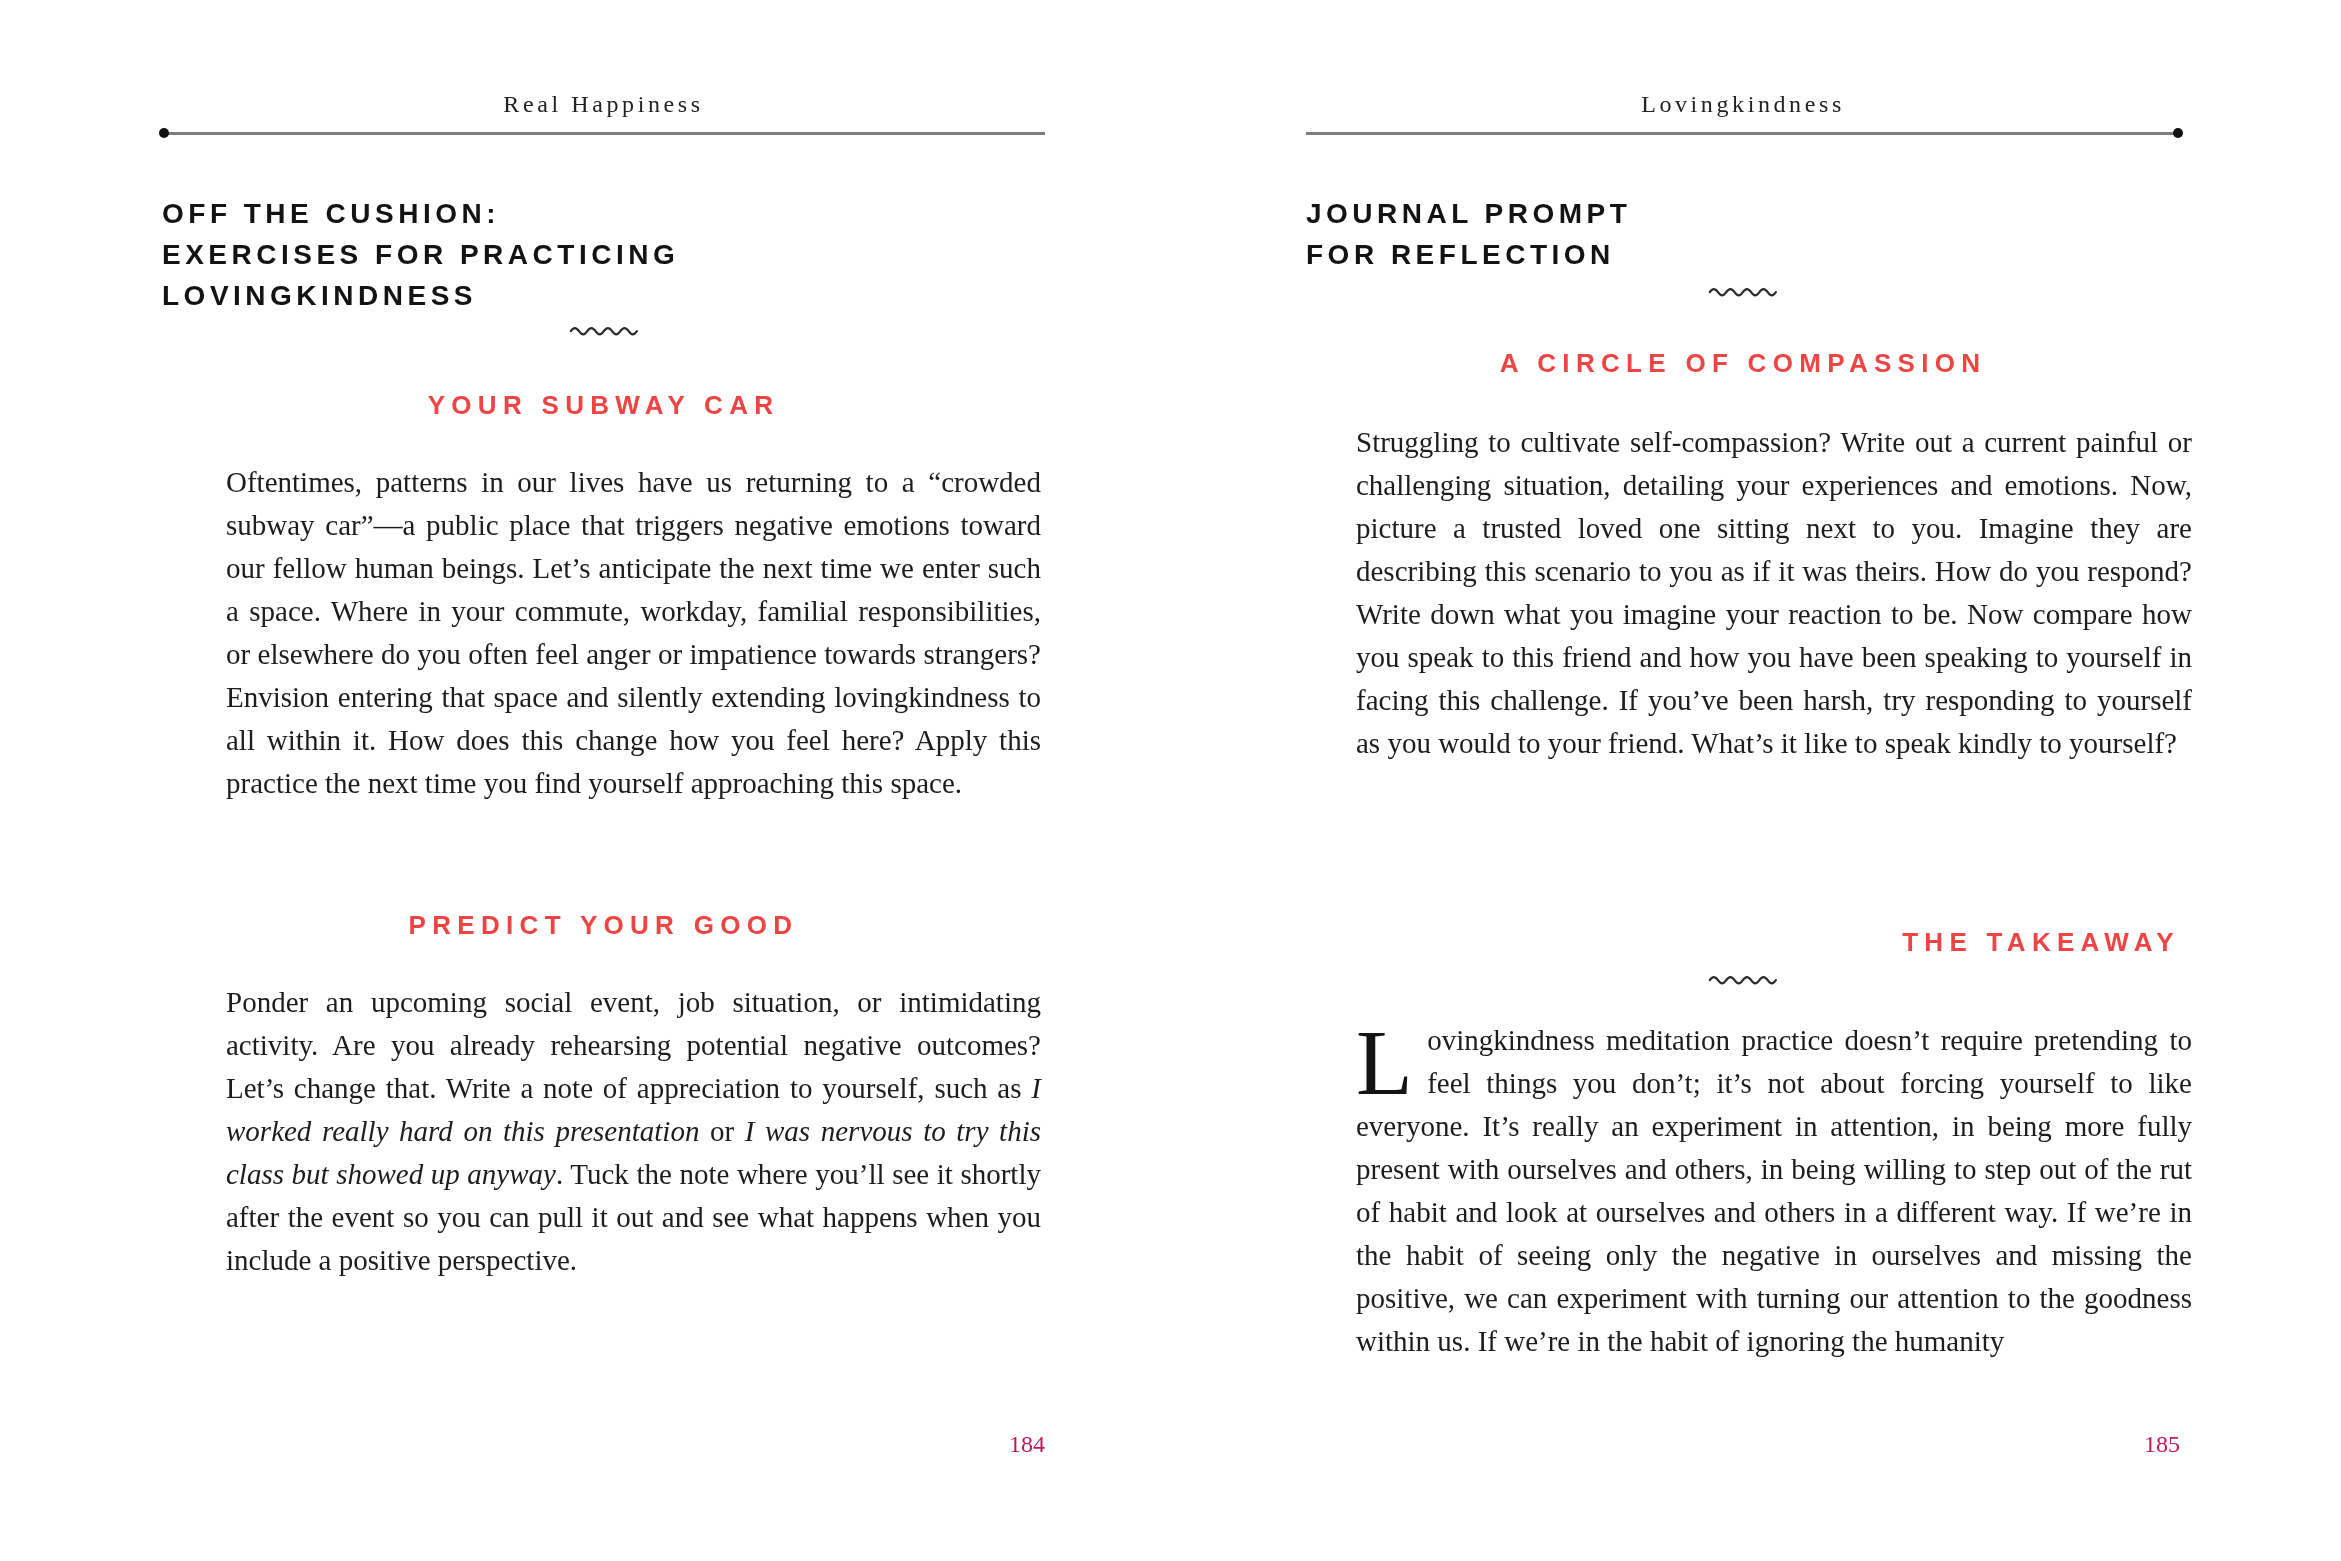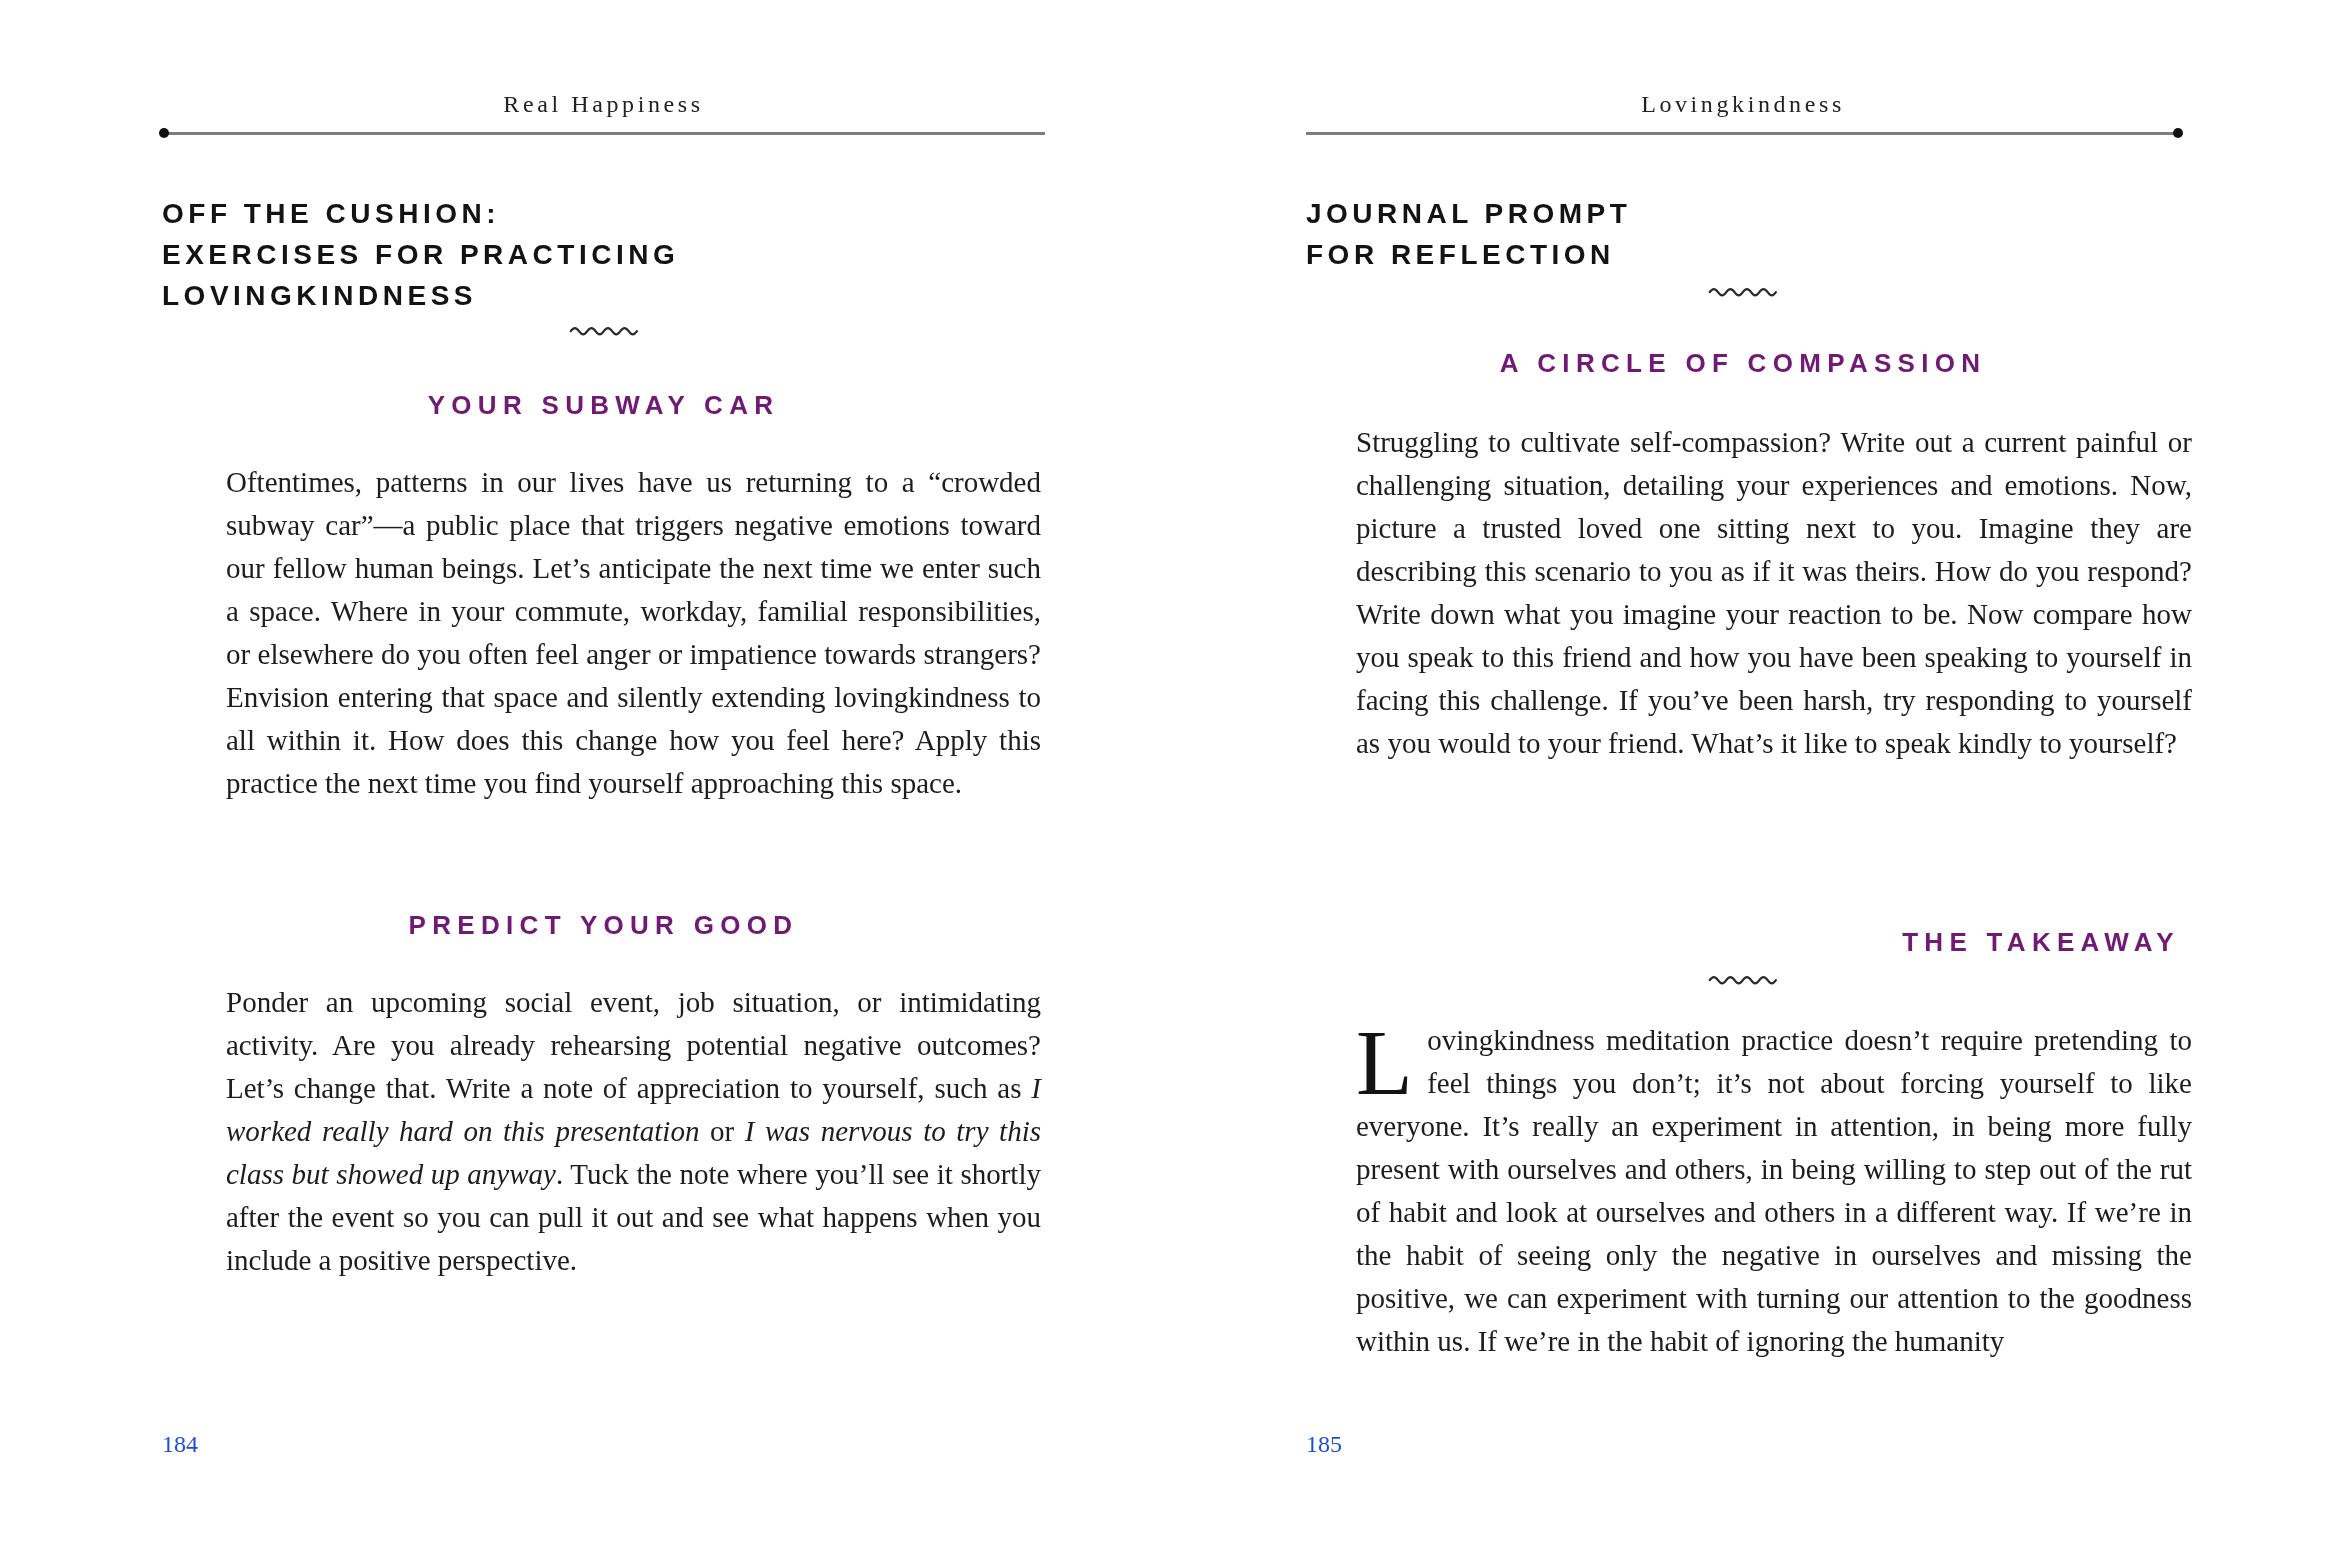--- a/index.html
+++ b/index.html
@@ -42,21 +42,21 @@
     font-weight: 700; font-size: 28px; line-height: 41px;
     letter-spacing: 4.5px; color: #131313;
   }
   .title-line { display: block; }
 
   .section-heading {
     position: absolute; left: 0; width: 100%; margin: 0;
     text-align: center;
     font-family: "Liberation Sans", "DejaVu Sans", sans-serif;
     font-weight: 700; font-size: 26px; line-height: 29px;
-    letter-spacing: 6.3px; color: #701a75;
+    letter-spacing: 6.3px; color: #ef4444;
     white-space: nowrap;
   }
   .ornament {
     position: absolute; left: 50%; transform: translateX(-50%);
   }
   .body-para {
     position: absolute; margin: 12px;
     font-size: 29px; line-height: 43px;
     text-align: justify;
     color: #1d1d1d;
@@ -78,21 +78,21 @@
   #right-para-2     { top: 1007px; left: 38px; width: 836px; }
 
   .drop-cap {
     float: left;
     font-size: 93px; line-height: 77px;
     padding: 5.4px 14.4px 0 0;
     color: #131313;
   }
   .folio {
     position: absolute; top: 1431px; left: 0; width: 100%;
-    text-align: left; font-size: 24px; color: #1d4ed8;
+    text-align: right; font-size: 24px; color: #be185d;
   }
 </style>
 </head>
 <body>
 
 <div>
 
   <section class="page" id="left-page">
 
     <div class="running-head">Real Happiness</div>

